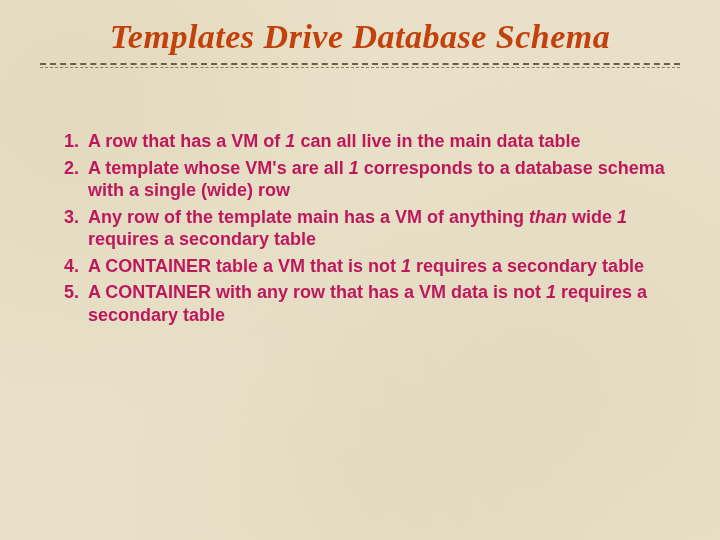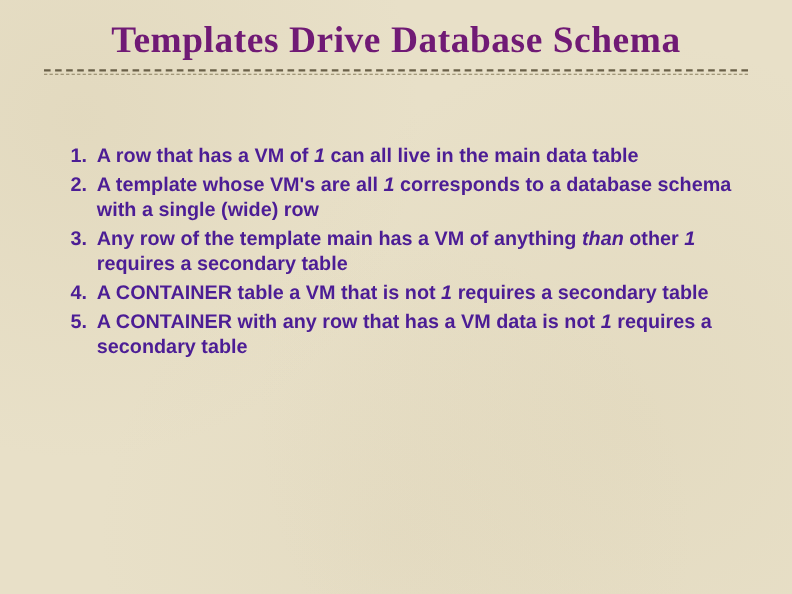--- a/index.html
+++ b/index.html
@@ -22,24 +22,25 @@
   .slide {
     width: 720px;
     height: 540px;
     box-sizing: border-box;
     padding: 18px 40px 30px 40px;
   }
   .title {
     font-family: "Times New Roman", Times, serif;
     font-weight: bold;
     font-size: 34px;
-    color: #701a75;
+    color: #c2410c;
     text-align: center;
     margin: 0 0 6px 0;
     letter-spacing: 0.5px;
+    font-style: italic;
   }
   .divider {
     height: 8px;
     width: 100%;
     position: relative;
     margin-bottom: 60px;
   }
   .divider::before {
     content: "";
     position: absolute;
@@ -53,21 +54,21 @@
     border-top: 1px dashed #8a8060;
   }
   ol.points {
     margin: 0;
     padding: 0 10px 0 44px;
     list-style: decimal;
   }
   ol.points li {
     font-size: 18px;
     font-weight: bold;
-    color: #4c1d95;
+    color: #be185d;
     line-height: 1.25;
     margin-bottom: 4px;
     padding-left: 4px;
   }
   ol.points li .em {
     font-style: italic;
   }
 </style>
 </head>
 <body>
@@ -77,21 +78,21 @@
   <div class="divider"></div>
 
   <ol class="points">
     <li>
       <span>A row that has a VM of </span><span class="em">1</span><span> can all live in the main data table</span><span class="em"></span><span></span>
     </li>
     <li>
       <span>A template whose VM's are all </span><span class="em">1</span><span> corresponds to a database schema with a single (wide) row</span><span class="em"></span><span></span>
     </li>
     <li>
-      <span>Any row of the template main has a VM of anything </span><span class="em">than</span><span> other </span><span class="em">1</span><span> requires a secondary table</span>
+      <span>Any row of the template main has a VM of anything </span><span class="em">than</span><span> wide </span><span class="em">1</span><span> requires a secondary table</span>
     </li>
     <li>
       <span>A CONTAINER table a VM that is not </span><span class="em">1</span><span> requires a secondary table</span><span class="em"></span><span></span>
     </li>
     <li>
       <span>A CONTAINER with any row that has a VM data is not </span><span class="em">1</span><span> requires a secondary table</span><span class="em"></span><span></span>
     </li>
   </ol>
 </div>
 

